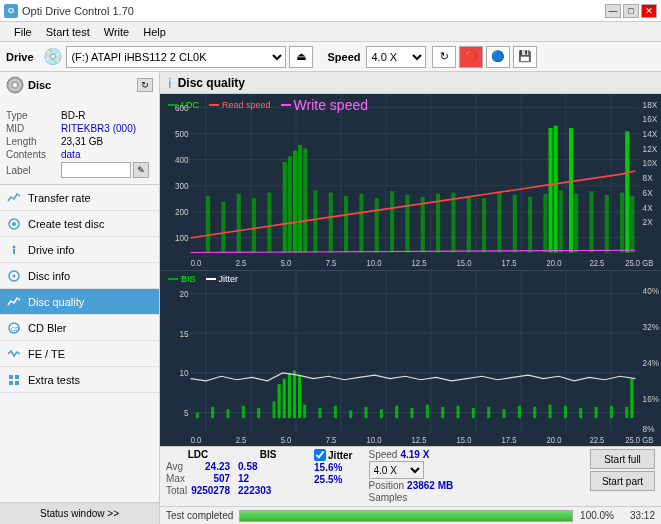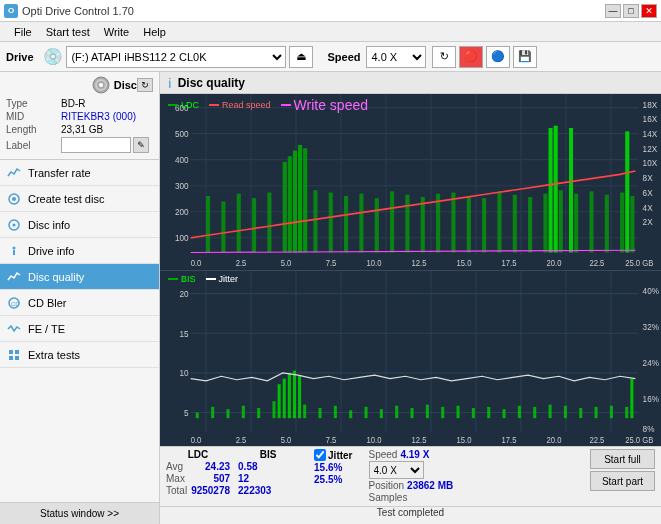--- a/index.html
+++ b/index.html
@@ -28,21 +28,21 @@
     .speed-icons { display: flex; gap: 3px; }
     
     
     .main { display: flex; height: calc(524px - 22px - 20px - 30px); }
     
     
     .sidebar { width: 160px; background: #f5f5f5; border-right: 1px solid #ccc; display: flex; flex-direction: column; flex-shrink: 0; }
     
     
     .disc-panel { padding: 4px 6px; border-bottom: 1px solid #ccc; }
-    .disc-header { display: flex; align-items: center; justify-content: flex-end; margin-bottom: 4px; }
+    .disc-header { display: flex; align-items: center; justify-content: space-between; margin-bottom: 16px; }
     .disc-header-left { display: flex; align-items: center; gap: 4px; }
     .disc-icon { width: 18px; height: 18px; }
     .disc-title { font-size: 11px; font-weight: bold; }
     .disc-refresh { width: 16px; height: 14px; background: #ddd; border: 1px solid #aaa; font-size: 9px; cursor: pointer; display: flex; align-items: center; justify-content: center; }
     .disc-row { display: flex; align-items: center; margin-bottom: 2px; }
     .disc-key { width: 55px; font-size: 10px; color: #555; }
     .disc-val { font-size: 10px; color: #000; }
     .disc-val.blue { color: #0000cc; }
     .disc-val.link { color: #0000cc; cursor: pointer; }
     .label-input { width: 70px; height: 16px; border: 1px solid #aaa; font-size: 10px; padding: 0 2px; }
@@ -89,21 +89,21 @@
     .stats-header { font-size: 10px; font-weight: bold; text-align: center; }
     .stats-row { font-size: 10px; display: flex; justify-content: space-between; gap: 4px; }
     .stats-label { color: #555; }
     .stats-val { color: #0000cc; font-weight: bold; }
     .jitter-check { width: 12px; height: 12px; }
     
     .buttons-section { display: flex; flex-direction: column; gap: 2px; margin-left: auto; }
     .action-btn { height: 20px; width: 65px; background: #e0e0e0; border: 1px solid #aaa; font-size: 10px; cursor: pointer; display: flex; align-items: center; justify-content: center; }
     
     
-    .progress-bar-area { background: #f0f0f0; height: 18px; display: flex; align-items: center; padding: 0 6px; gap: 6px; border-top: 1px solid #ccc; flex-direction: column; }
+    .progress-bar-area { background: #f0f0f0; height: 18px; display: flex; align-items: center; padding: 0 6px; gap: 6px; border-top: 1px solid #ccc; }
     .progress-bar-outer { flex: 1; height: 12px; background: #ddd; border: 1px solid #aaa; overflow: hidden; }
     .progress-bar-inner { height: 100%; background: linear-gradient(to bottom, #6adf6a, #3ab03a); }
     .progress-text { font-size: 10px; color: #333; min-width: 35px; text-align: right; }
     .time-text { font-size: 10px; color: #333; min-width: 35px; text-align: right; }
     .status-text { font-size: 10px; color: #333; }
     
     
     .chart-svg { position: absolute; top: 0; left: 0; width: 100%; height: 100%; }
     
     
@@ -176,20 +176,24 @@
       </div>
       <div class="disc-row">
         <span class="disc-key">MID</span>
         <span class="disc-val blue">RITEKBR3 (000)</span>
       </div>
       <div class="disc-row">
         <span class="disc-key">Length</span>
         <span class="disc-val">23,31 GB</span>
       </div>
       <div class="disc-row">
+        <span class="disc-key">Contents</span>
+        <span class="disc-val link">data</span>
+      </div>
+      <div class="disc-row">
         <span class="disc-key">Label</span>
         <input class="label-input" type="text" value="" style="">
         <div class="label-btn">✎</div>
       </div>
     </div>
 
     <div class="nav-items">
       <div class="nav-item">
         <span class="nav-item-icon">
           <svg viewBox="0 0 14 14" fill="none">
@@ -203,34 +207,34 @@
           <svg viewBox="0 0 14 14">
               <circle cx="7" cy="7" r="5" fill="none" stroke="#4a9fd4" stroke-width="1.5"></circle>
               <circle cx="7" cy="7" r="2" fill="#4a9fd4"></circle>
             </svg>
         </span>
         <span>Create test disc</span>
       </div>
       <div class="nav-item">
         <span class="nav-item-icon">
           <svg viewBox="0 0 14 14">
+              <circle cx="7" cy="4" r="1.5" fill="#4a9fd4"></circle>
+              <rect x="6" y="6" width="2" height="5" fill="#4a9fd4"></rect>
+            </svg>
+        </span>
+        <span>Drive info</span>
+      </div>
+      <div class="nav-item">
+        <span class="nav-item-icon">
+          <svg viewBox="0 0 14 14">
               <circle cx="7" cy="7" r="5" fill="none" stroke="#4a9fd4" stroke-width="1.5"></circle>
               <circle cx="7" cy="7" r="1.5" fill="#4a9fd4"></circle>
             </svg>
         </span>
         <span>Disc info</span>
-      </div>
-      <div class="nav-item">
-        <span class="nav-item-icon">
-          <svg viewBox="0 0 14 14">
-              <circle cx="7" cy="4" r="1.5" fill="#4a9fd4"></circle>
-              <rect x="6" y="6" width="2" height="5" fill="#4a9fd4"></rect>
-            </svg>
-        </span>
-        <span>Drive info</span>
       </div>
       <div class="nav-item active">
         <span class="nav-item-icon">
           <svg viewBox="0 0 14 14">
               <polyline points="1,10 4,6 7,8 10,3 13,5" stroke="white" stroke-width="1.5" fill="none"></polyline>
             </svg>
         </span>
         <span>Disc quality</span>
       </div>
       <div class="nav-item">

